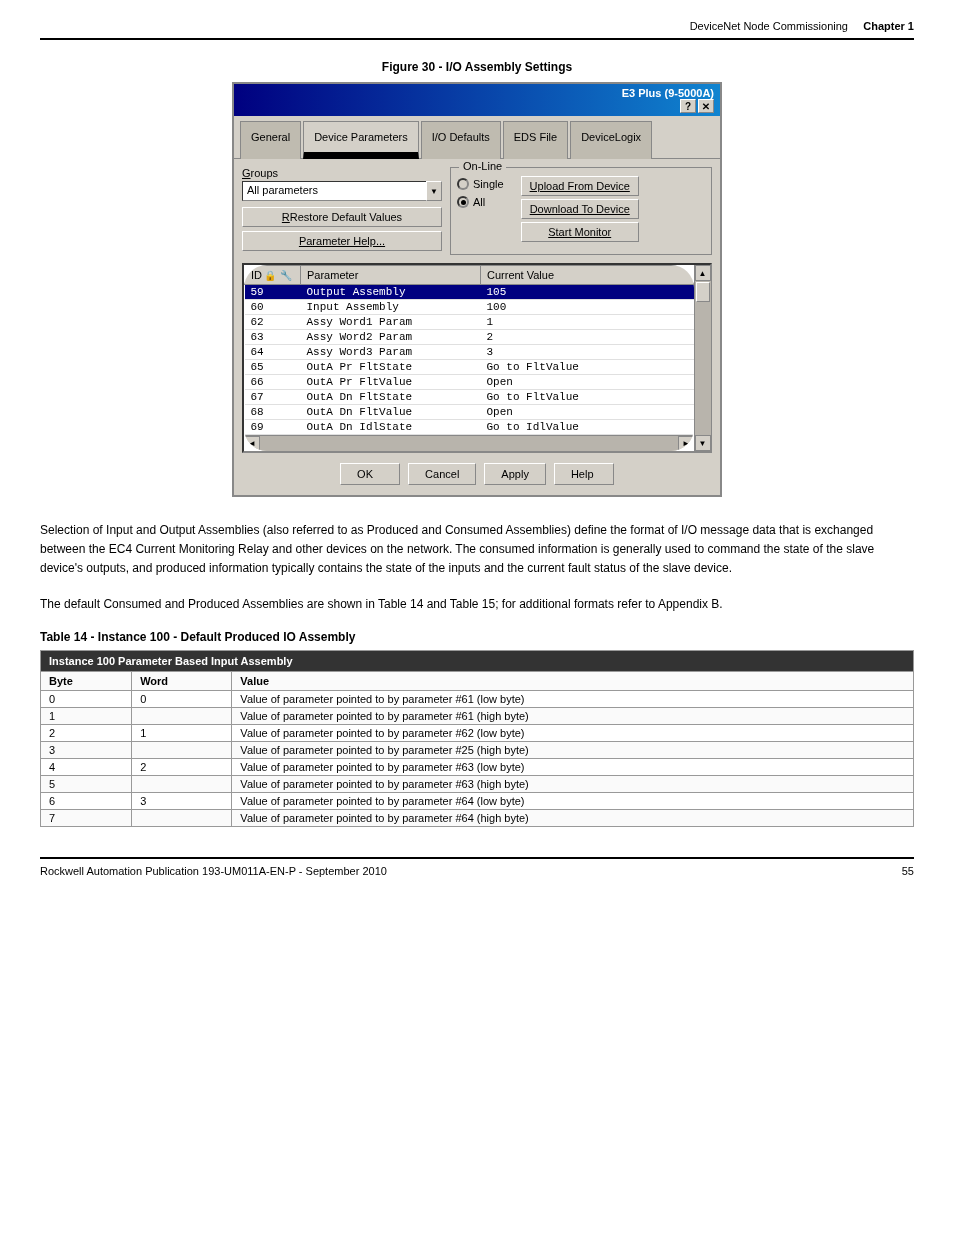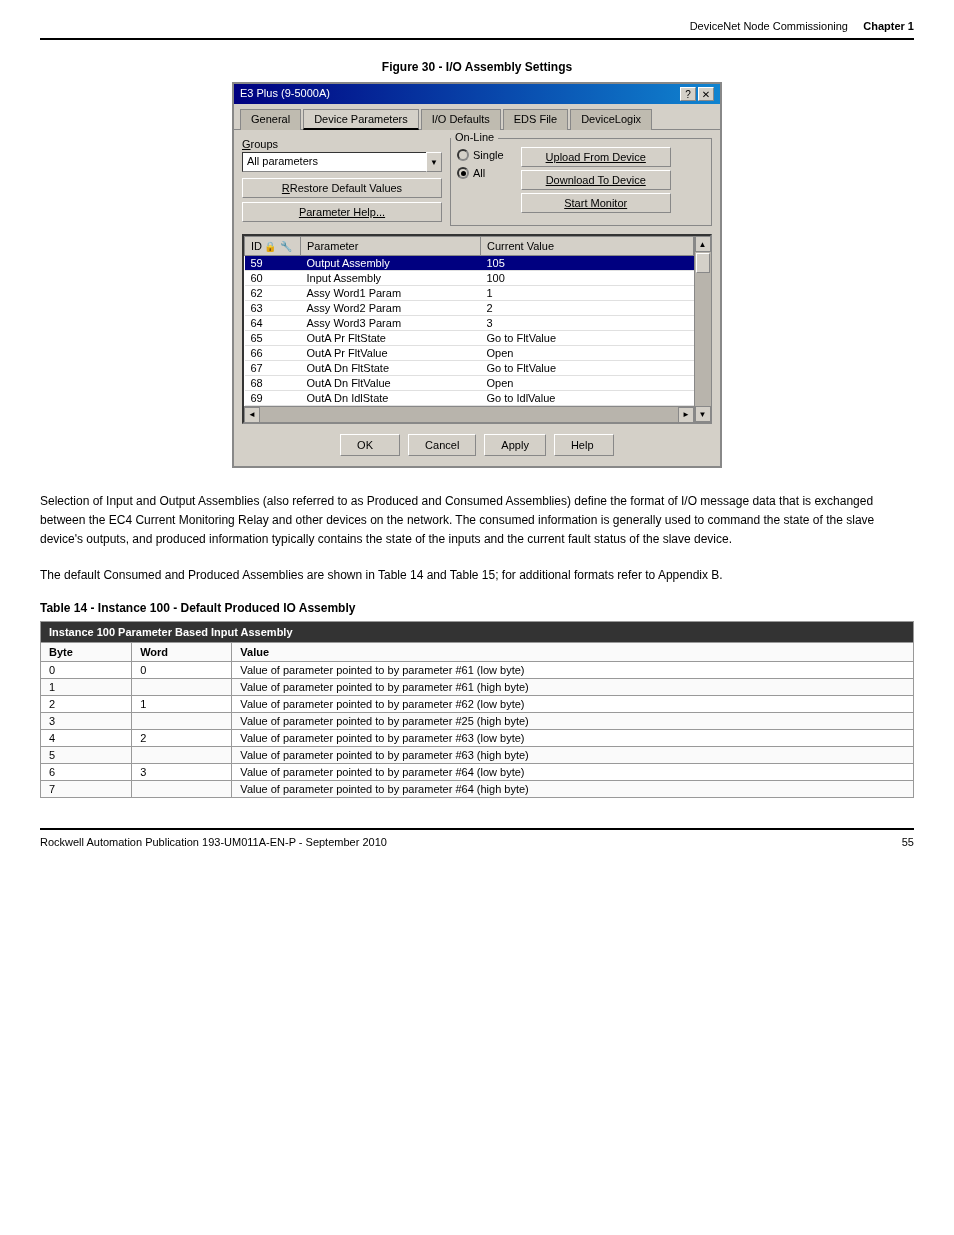--- a/index.html
+++ b/index.html
@@ -54,24 +54,25 @@
       background: #d4d0c8;
       width: 490px;
       font-family: 'Tahoma', Arial, sans-serif;
       font-size: 11px;
     }
     .dialog-titlebar {
       background: linear-gradient(to right, #000080, #1084d0);
       color: #fff;
       display: flex;
       justify-content: space-between;
-      align-items: flex-start;
+      align-items: flex-end;
       padding: 3px 6px;
       font-size: 11px;
-      font-weight: normal;
+      font-weight: bold;
+      flex-direction: column;
     }
     .dialog-titlebar-buttons {
       display: flex;
       gap: 2px;
     }
     .title-btn {
       width: 16px;
       height: 14px;
       background: #d4d0c8;
       border: 1px solid #888;
@@ -85,32 +86,32 @@
       color: #000;
     }
     .dialog-tabs {
       display: flex;
       background: #d4d0c8;
       border-bottom: 1px solid #888;
       padding: 4px 6px 0;
       gap: 2px;
     }
     .tab {
-      padding: 3px 10px;
+      padding: 9px 10px;
       border: 1px solid #888;
       border-bottom: none;
       background: #d4d0c8;
       cursor: pointer;
       font-size: 11px;
       position: relative;
       bottom: -1px;
     }
     .tab.active {
       background: #d4d0c8;
-      border-bottom: 2px solid #000000;
+      border-bottom: 7px solid #000000;
       font-weight: normal;
       z-index: 1;
     }
     .tab.inactive {
       background: #bfbbb0;
     }
     .dialog-body {
       padding: 8px;
       background: #d4d0c8;
     }
@@ -174,21 +175,21 @@
     
     .online-section {
       flex: 1;
       border: 1px solid #888;
       padding: 4px 6px 4px 6px;
       position: relative;
     }
     .online-legend {
       position: absolute;
       top: -8px;
-      left: 0;
+      left: 8px;
       background: #d4d0c8;
       padding: 0 4px;
       font-size: 11px;
     }
     .online-content {
       display: flex;
       gap: 17px;
       margin-top: 4px;
     }
     .radio-section {
@@ -223,40 +224,41 @@
     .online-buttons {
       display: flex;
       flex-direction: column;
       gap: 3px;
     }
     .online-btn {
       background: #d4d0c8;
       border: 1px solid #888;
       border-top-color: #fff;
       border-left-color: #fff;
-      padding: 3px 24px;
+      padding: 3px 8px;
       font-size: 11px;
       cursor: pointer;
       white-space: nowrap;
     }
     .online-btn span { text-decoration: underline; }
     .params-table {
       width: 100%;
       border-collapse: collapse;
       font-size: 11px;
     }
     .params-table thead th {
       background: #d4d0c8;
       border: 1px solid #888;
       padding: 2px 6px;
       text-align: left;
       font-weight: normal;
     }
     .params-table tbody tr {
       background: #fff;
+      font-family: Liberation Mono, monospace;
     }
     .params-table tbody tr.selected {
       background: #000080;
       color: #fff;
     }
     .params-table tbody td {
       padding: 1px 6px;
       border-bottom: 1px solid #e0e0e0;
     }
 
@@ -480,21 +482,21 @@
               </button>
               <button class="online-btn">
                 <span>Start Monitor</span>
               </button>
             </div>
           </div>
         </div>
       </div>
 
       <div style="display:flex; border: 2px inset #888; background:#fff; margin-bottom:4px;">
-        <div style="flex:1; overflow:hidden;">
+        <div style="flex:1; overflow:hidden;border-radius:23px;">
           <table class="params-table">
             <thead>
               <tr>
                 <th style="width:50px;">
                   <div class="icon-cell">
                     <span>ID</span>
                     <span class="icon-small" title="lock">🔒</span>
                     <span class="icon-small" title="wrench">🔧</span>
                   </div>
                 </th>

